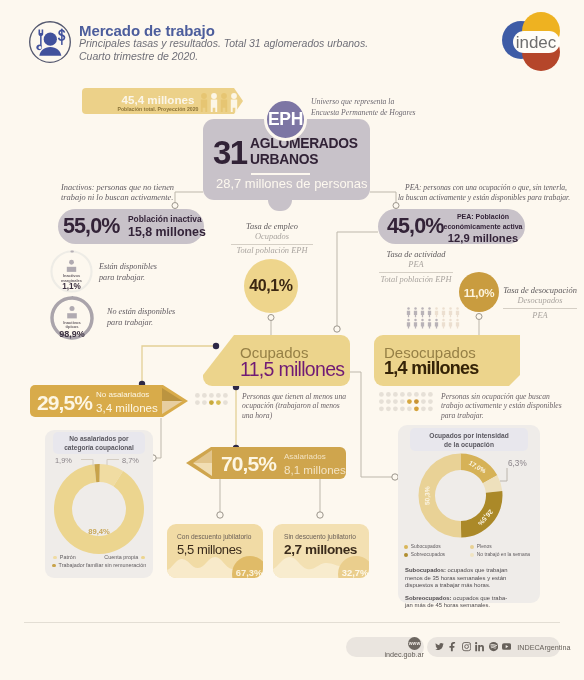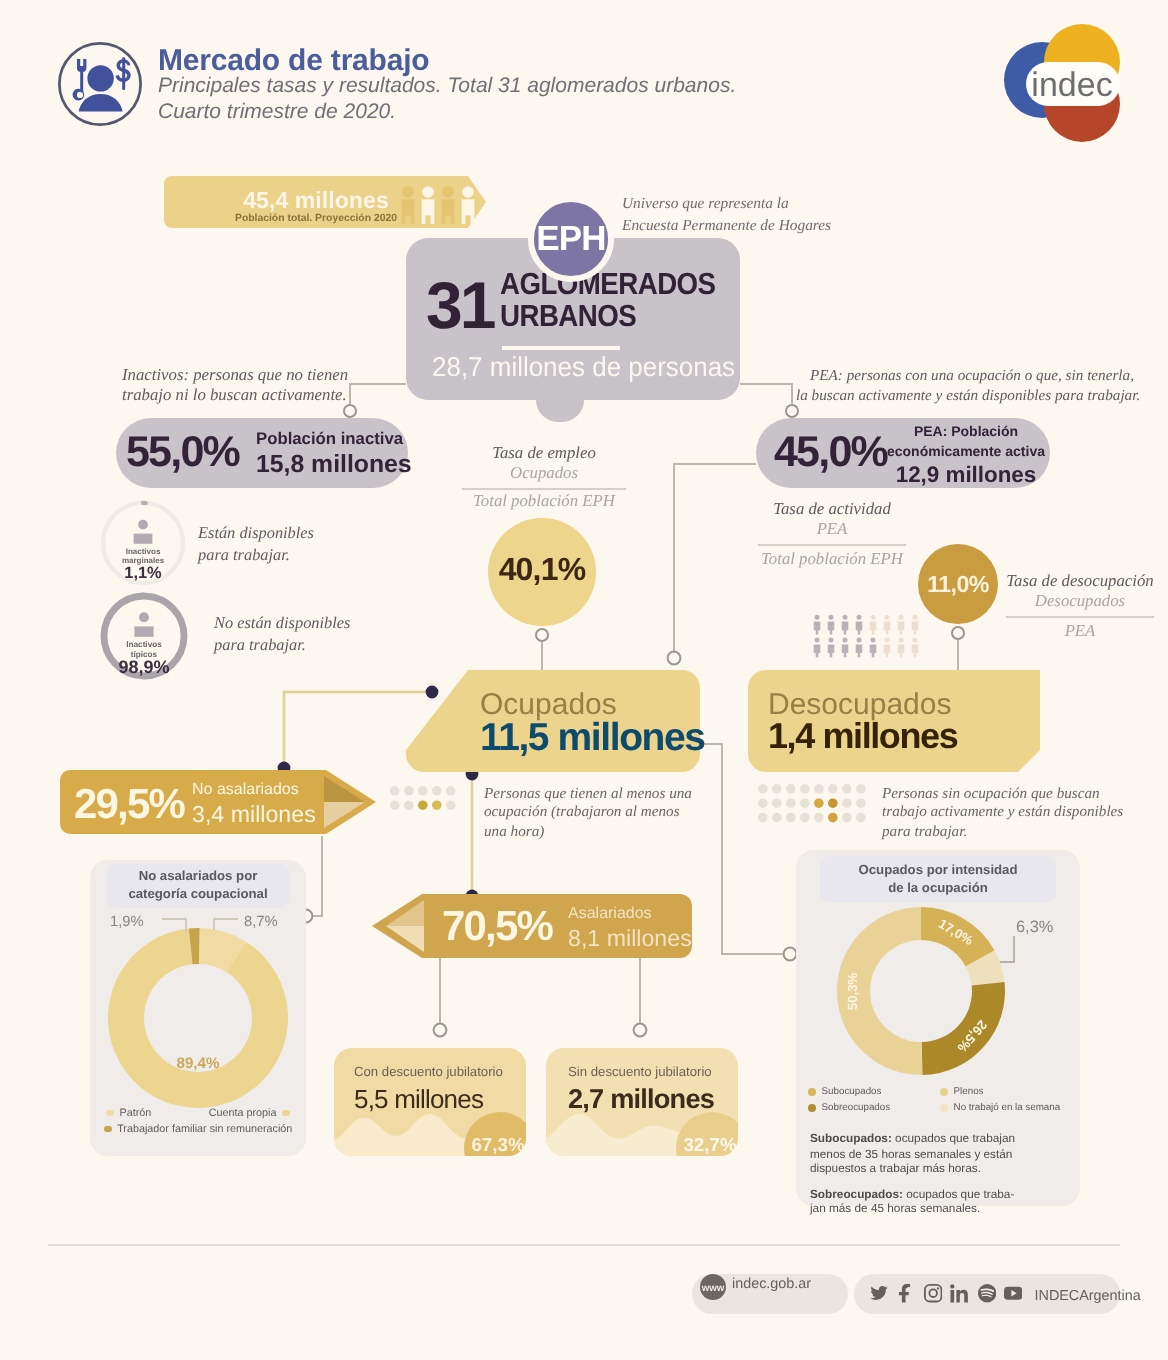--- a/index.html
+++ b/index.html
@@ -70,21 +70,21 @@
             display:flex;align-items:center;justify-content:center;font-size:16px;font-weight:bold;color:#3b2712;letter-spacing:-0.4px;}
   #c-desoc{left:459px;top:272px;width:40px;height:40px;border-radius:50%;background:#c99c3f;
            display:flex;align-items:center;justify-content:center;font-size:11.6px;font-weight:bold;color:#fcf3dc;letter-spacing:-0.3px;}
 
   
   #people-grid{left:406px;top:307px;width:56px;height:22px;}
 
   
   #box-ocu{left:203px;top:335px;width:147px;height:51px;}
   #ocu-t1{left:240px;top:343.5px;font-size:15px;color:#968046;}
-  #ocu-t2{left:240px;top:358px;font-size:19.5px;font-weight:bold;color:#0c4a6e;letter-spacing:-0.7px;}
+  #ocu-t2{left:240px;top:358px;font-size:19.5px;font-weight:normal;color:#701a75;letter-spacing:-0.7px;}
   #box-des{left:374px;top:335px;width:146px;height:51px;}
   #des-t1{left:384px;top:343.5px;font-size:15px;color:#968046;}
   #des-t2{left:384px;top:358px;font-size:18px;font-weight:bold;color:#352307;letter-spacing:-0.7px;}
   #dots-ocu{left:195px;top:393px;width:36px;height:15px;}
   #dots-des{left:379px;top:392px;width:57px;height:22px;}
   #desc-ocu{left:242px;top:392px;width:112px;font-size:7.6px;color:#6b6367;line-height:9.3px;font-family:"Liberation Serif",serif;font-style:italic;}
   #desc-des{left:441px;top:392px;width:130px;font-size:7.6px;color:#6b6367;line-height:9.3px;font-family:"Liberation Serif",serif;font-style:italic;}
 
   
   #arr-noasal{left:30px;top:385px;width:158px;height:32px;}
@@ -122,21 +122,21 @@
   #box-sin{left:273px;top:524px;width:96px;height:54px;}
 
   
   .sw{display:inline-block;width:3.8px;height:3.8px;border-radius:50%;margin-right:3px;vertical-align:middle;}
   .sw-r{margin-right:0;margin-left:3px;}
   #pr-leg .lrow{display:flex;margin-bottom:3px;}
   #pr-leg .li{width:50%;}
   #foot-rule{left:24px;top:622px;width:536px;height:1px;background:#e3ded4;}
   #foot-src{left:27px;top:641px;font-size:7.4px;color:#86807c;}
   #foot-web{left:346px;top:637px;width:78px;height:20px;background:#eae5df;border-radius:10px;
-            display:flex;align-items:flex-start;padding-left:4px;box-sizing:border-box;}
+            display:flex;align-items:flex-end;padding-left:4px;box-sizing:border-box;flex-direction:column;}
   #foot-web .wwwico{width:13px;height:13px;margin-right:3px;flex:0 0 auto;}
   #foot-web span{font-size:7.2px;color:#66605a;}
   #foot-soc{left:427px;top:637px;width:133px;height:20px;background:#eae5df;border-radius:10px;
             display:flex;align-items:center;padding-left:8px;box-sizing:border-box;}
   #foot-soc .sico{width:9.2px;height:9.2px;margin-right:4.2px;flex:0 0 auto;}
   #foot-soc span{font-size:7.2px;color:#66605a;margin-left:2px;}
 </style>
 </head>
 <body>
 

